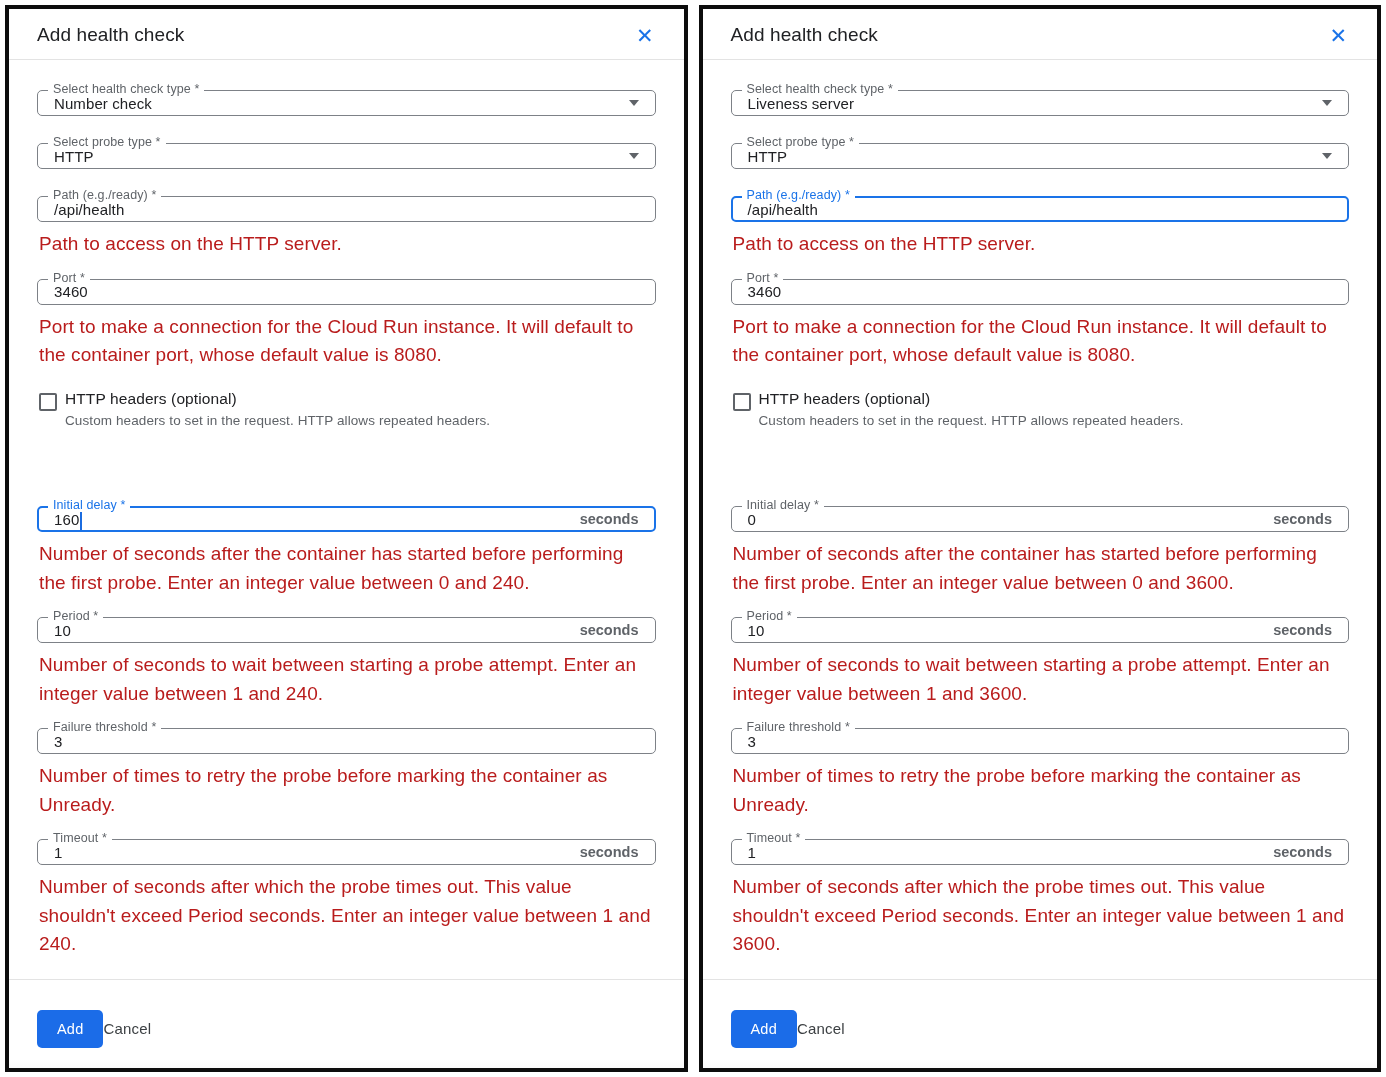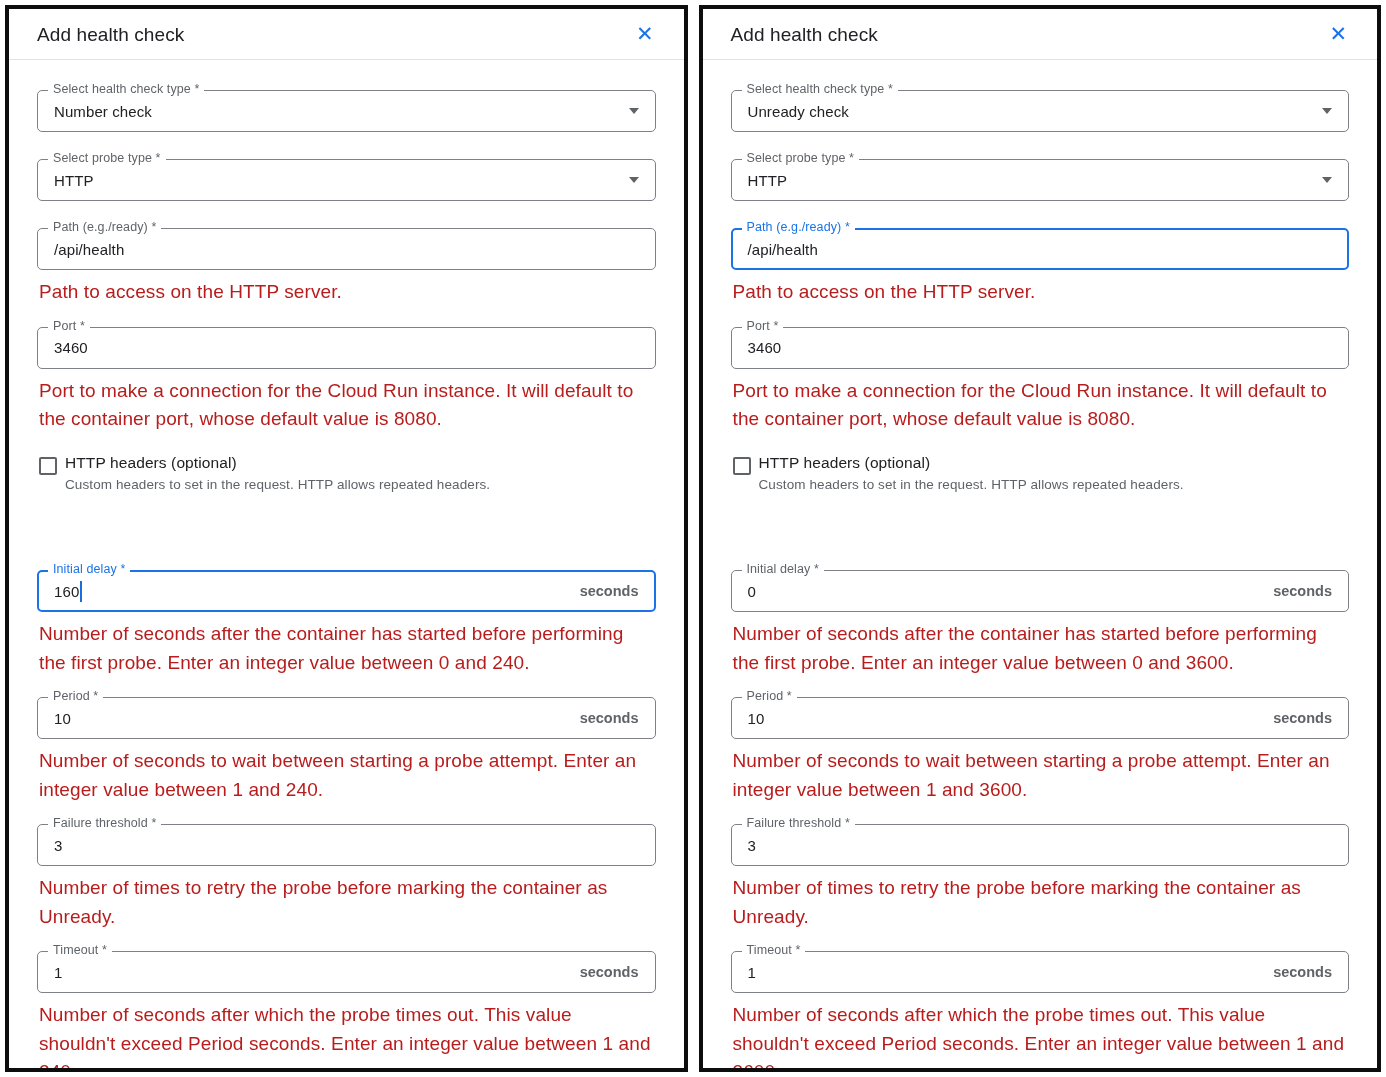--- a/index.html
+++ b/index.html
@@ -4,33 +4,33 @@
 <style>
   * { margin:0; padding:0; box-sizing:border-box; }
   html,body { background:#ffffff; font-family:"Liberation Sans", sans-serif; }
   body { width:1386px; height:1077px; overflow:hidden; }
   .stage { display:flex; gap:11px; padding:5px; width:1386px; height:1077px; }
   .panel {
     flex:1 1 0; height:1067px; background:#fff;
     border:4px solid #0d0d0d; display:flex; flex-direction:column; overflow:hidden;
   }
   .panel-header {
-    display:flex; align-items:flex-start; justify-content:space-between;
+    display:flex; align-items:flex-end; justify-content:space-between;
     padding:15px 28px 13px 28px; border-bottom:1px solid #e3e3e3;
   }
   .panel-title { font-size:19px; color:#202124; letter-spacing:.1px; }
   .close-btn {
     font-size:21px; color:#1a73e8; line-height:20px; cursor:pointer;
     font-weight:500; padding:0 2px; user-select:none;
   }
   .panel-body { flex:1; padding:30px 28px 0 28px; }
 
   .field {
     position:relative; display:flex; align-items:center;
-    height:42px; padding:0 16px; border:1px solid #7d8187; border-radius:5px;
+    height:26px; padding:0 16px; border:1px solid #7d8187; border-radius:5px;
     margin-bottom:24px; background:#fff; cursor:text;
   }
   .field.no-helper { margin-bottom:27px; }
   .field.has-helper { margin-bottom:8px; }
   .flabel {
     position:absolute; top:-9px; left:10px; background:#fff; padding:0 5px;
     font-size:12.5px; color:#5f6368; white-space:nowrap; letter-spacing:.1px;
   }
   .field.focused { border:2px solid #1a73e8; padding:0 15px; }
   .field.focused .flabel { color:#1a73e8; top:-10px; left:9px; }
@@ -156,21 +156,21 @@
   <div class="panel">
     <div class="panel-header">
       <div class="panel-title">Add health check</div>
       <div class="close-btn">✕</div>
     </div>
 
     <div class="panel-body">
 
       <div class="field no-helper">
         <span class="flabel">Select health check type *</span>
-        <span class="fvalue">Unready check</span>
+        <span class="fvalue">Liveness server</span>
         <span class="dd-arrow"></span>
       </div>
 
       <div class="field no-helper">
         <span class="flabel">Select probe type *</span>
         <span class="fvalue">HTTP</span>
         <span class="dd-arrow"></span>
       </div>
 
       <div class="field has-helper focused">

